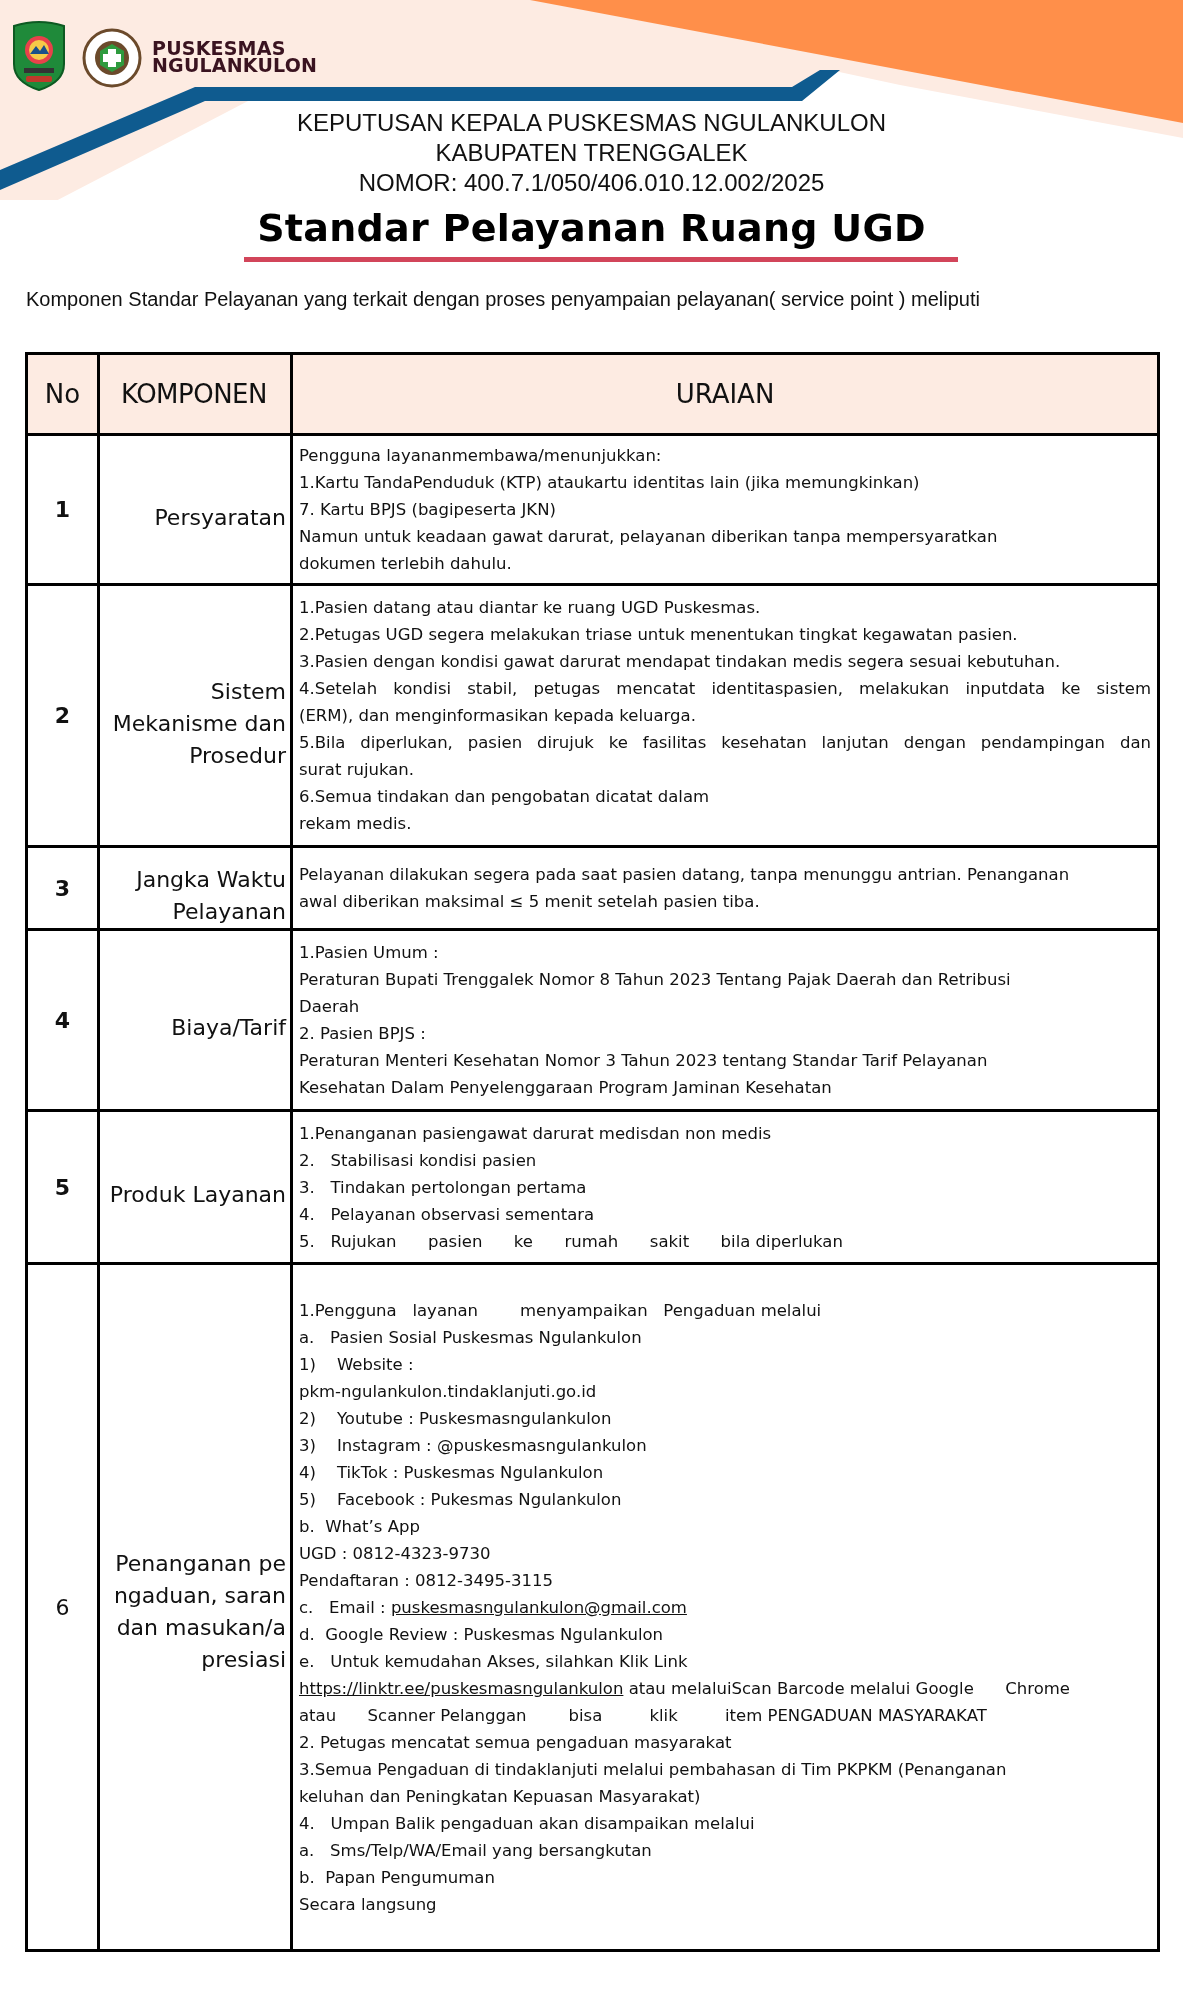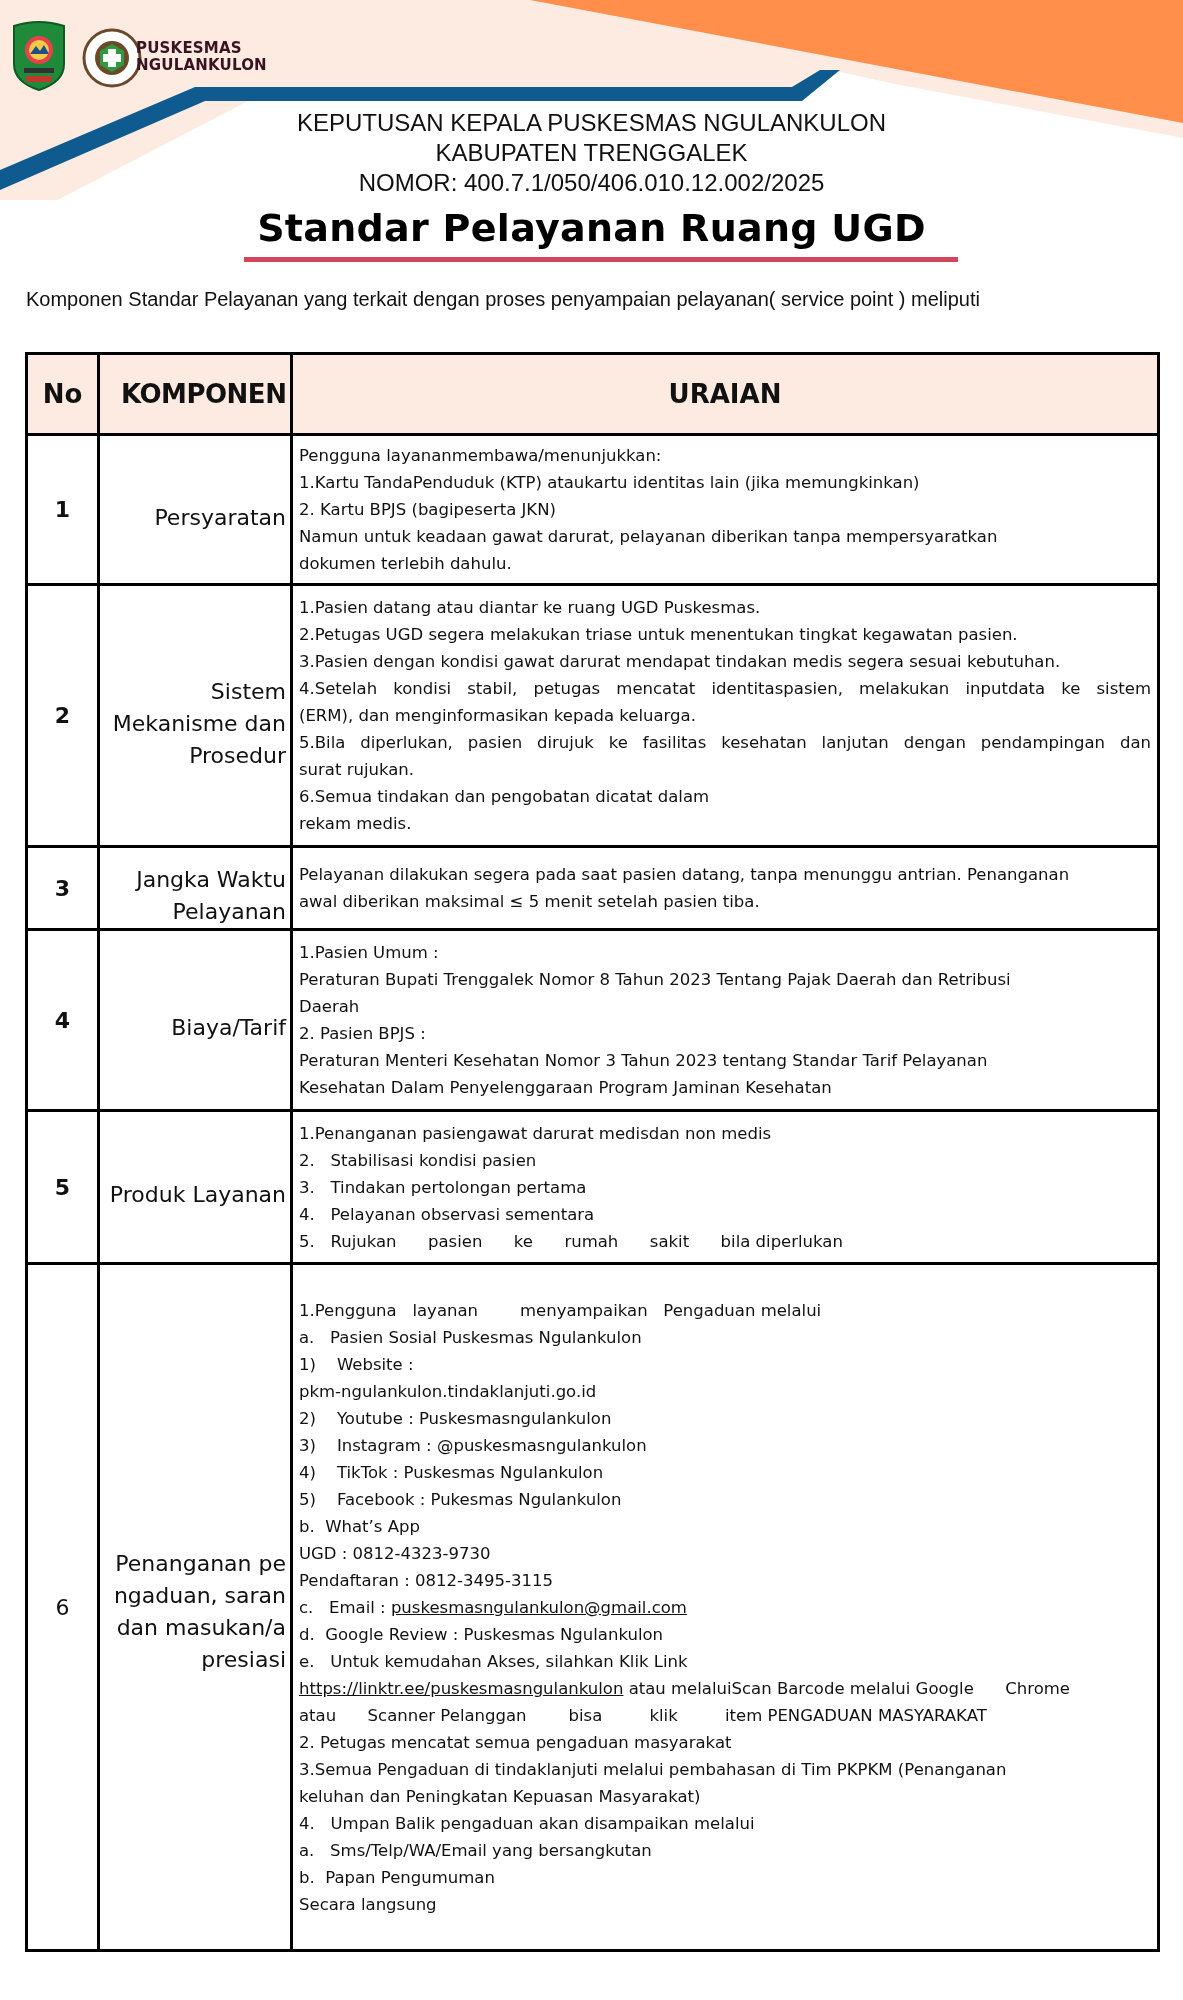--- a/index.html
+++ b/index.html
@@ -3,31 +3,31 @@
 <meta charset="utf-8">
 <style>
   * { box-sizing: border-box; margin: 0; padding: 0; }
   html, body { width: 1183px; height: 2000px; background: #ffffff; overflow: hidden; }
   body { position: relative; font-family: "DejaVu Sans", sans-serif; color: #111; }
 
   .deco { position: absolute; left: 0; top: 0; width: 1183px; height: 200px; }
 
   .logo-kab { position: absolute; left: 10px; top: 20px; width: 58px; height: 72px; }
   .logo-pkm { position: absolute; left: 82px; top: 28px; width: 60px; height: 60px; }
-  .brand { position: absolute; left: 136px; top: 40px; font-family: "DejaVu Sans", sans-serif; font-weight: bold; color: #3a1320; font-size: 15px; line-height: 17px; letter-spacing: 0.2px; }
+  .brand { position: absolute; left: 152px; top: 40px; font-family: "DejaVu Sans", sans-serif; font-weight: bold; color: #3a1320; font-size: 19px; line-height: 17px; letter-spacing: 0.2px; }
 
   .heading-lines { position: absolute; left: 0; width: 1183px; top: 108px; text-align: center; font-family: "Liberation Sans", sans-serif; font-size: 24px; line-height: 30px; color: #111; }
   .main-title { position: absolute; left: 0; width: 1183px; top: 204px; text-align: center; font-family: "DejaVu Sans", sans-serif; font-weight: bold; font-size: 38px; line-height: 48px; color: #000; letter-spacing: 0.3px; }
   .title-underline { position: absolute; left: 244px; top: 257px; width: 714px; height: 5px; background: #d2455a; }
 
   .intro { position: absolute; left: 26px; top: 284px; width: 1130px; font-family: "Liberation Sans", sans-serif; font-size: 20px; line-height: 30px; color: #111; }
 
   table.std { position: absolute; left: 25px; top: 352px; width: 1132px; border-collapse: collapse; table-layout: fixed; }
   table.std td, table.std th { border: 3px solid #000; vertical-align: middle; }
-  table.std th { background: #fdebe2; font-family: "DejaVu Sans", sans-serif; font-weight: bold; font-size: 26px; height: 81px; }
+  table.std th { background: #fdebe2; font-family: "DejaVu Sans", sans-serif; font-weight: normal; font-size: 26px; height: 81px; }
   col.c-no { width: 72px; }
   col.c-komp { width: 193px; }
   col.c-ur { width: 867px; }
   th.h-no { text-align: center; }
   th.h-komp { text-align: left; padding-left: 21px; letter-spacing: -0.5px; }
   th.h-ur { text-align: center; }
   td.no { text-align: center; font-family: "DejaVu Sans", sans-serif; font-weight: bold; font-size: 22px; }
   td.no.plain { font-weight: normal; }
   td.komp { font-family: "DejaVu Sans", sans-serif; font-size: 22px; line-height: 32px; padding: 16px 4px 0 6px; text-align: right; }
   td.ur { font-family: "DejaVu Sans", sans-serif; font-size: 16.5px; line-height: 27px; padding: 6px 6px 6px 6px; text-align: left; }
@@ -98,21 +98,21 @@
       <th class="h-ur">URAIAN</th>
     </tr>
   </thead>
   <tbody>
     <tr class="r1">
       <td class="no">1</td>
       <td class="komp">Persyaratan</td>
       <td class="ur">
         <span class="line">Pengguna layananmembawa/menunjukkan:</span>
         <span class="line">1.Kartu TandaPenduduk (KTP) ataukartu identitas lain (jika memungkinkan)</span>
-        <span class="line">2. Kartu BPJS (bagipeserta JKN)</span>
+        <span class="line">7. Kartu BPJS (bagipeserta JKN)</span>
         <span class="line">Namun untuk keadaan gawat darurat, pelayanan diberikan tanpa mempersyaratkan</span>
         <span class="line">dokumen terlebih dahulu.</span>
       </td>
     </tr>
     <tr class="r2">
       <td class="no">2</td>
       <td class="komp">Sistem Mekanisme dan Prosedur</td>
       <td class="ur">
         <span class="line">1.Pasien datang atau diantar ke ruang UGD Puskesmas.</span>
         <span class="line">2.Petugas UGD segera melakukan triase untuk menentukan tingkat kegawatan pasien.</span>

